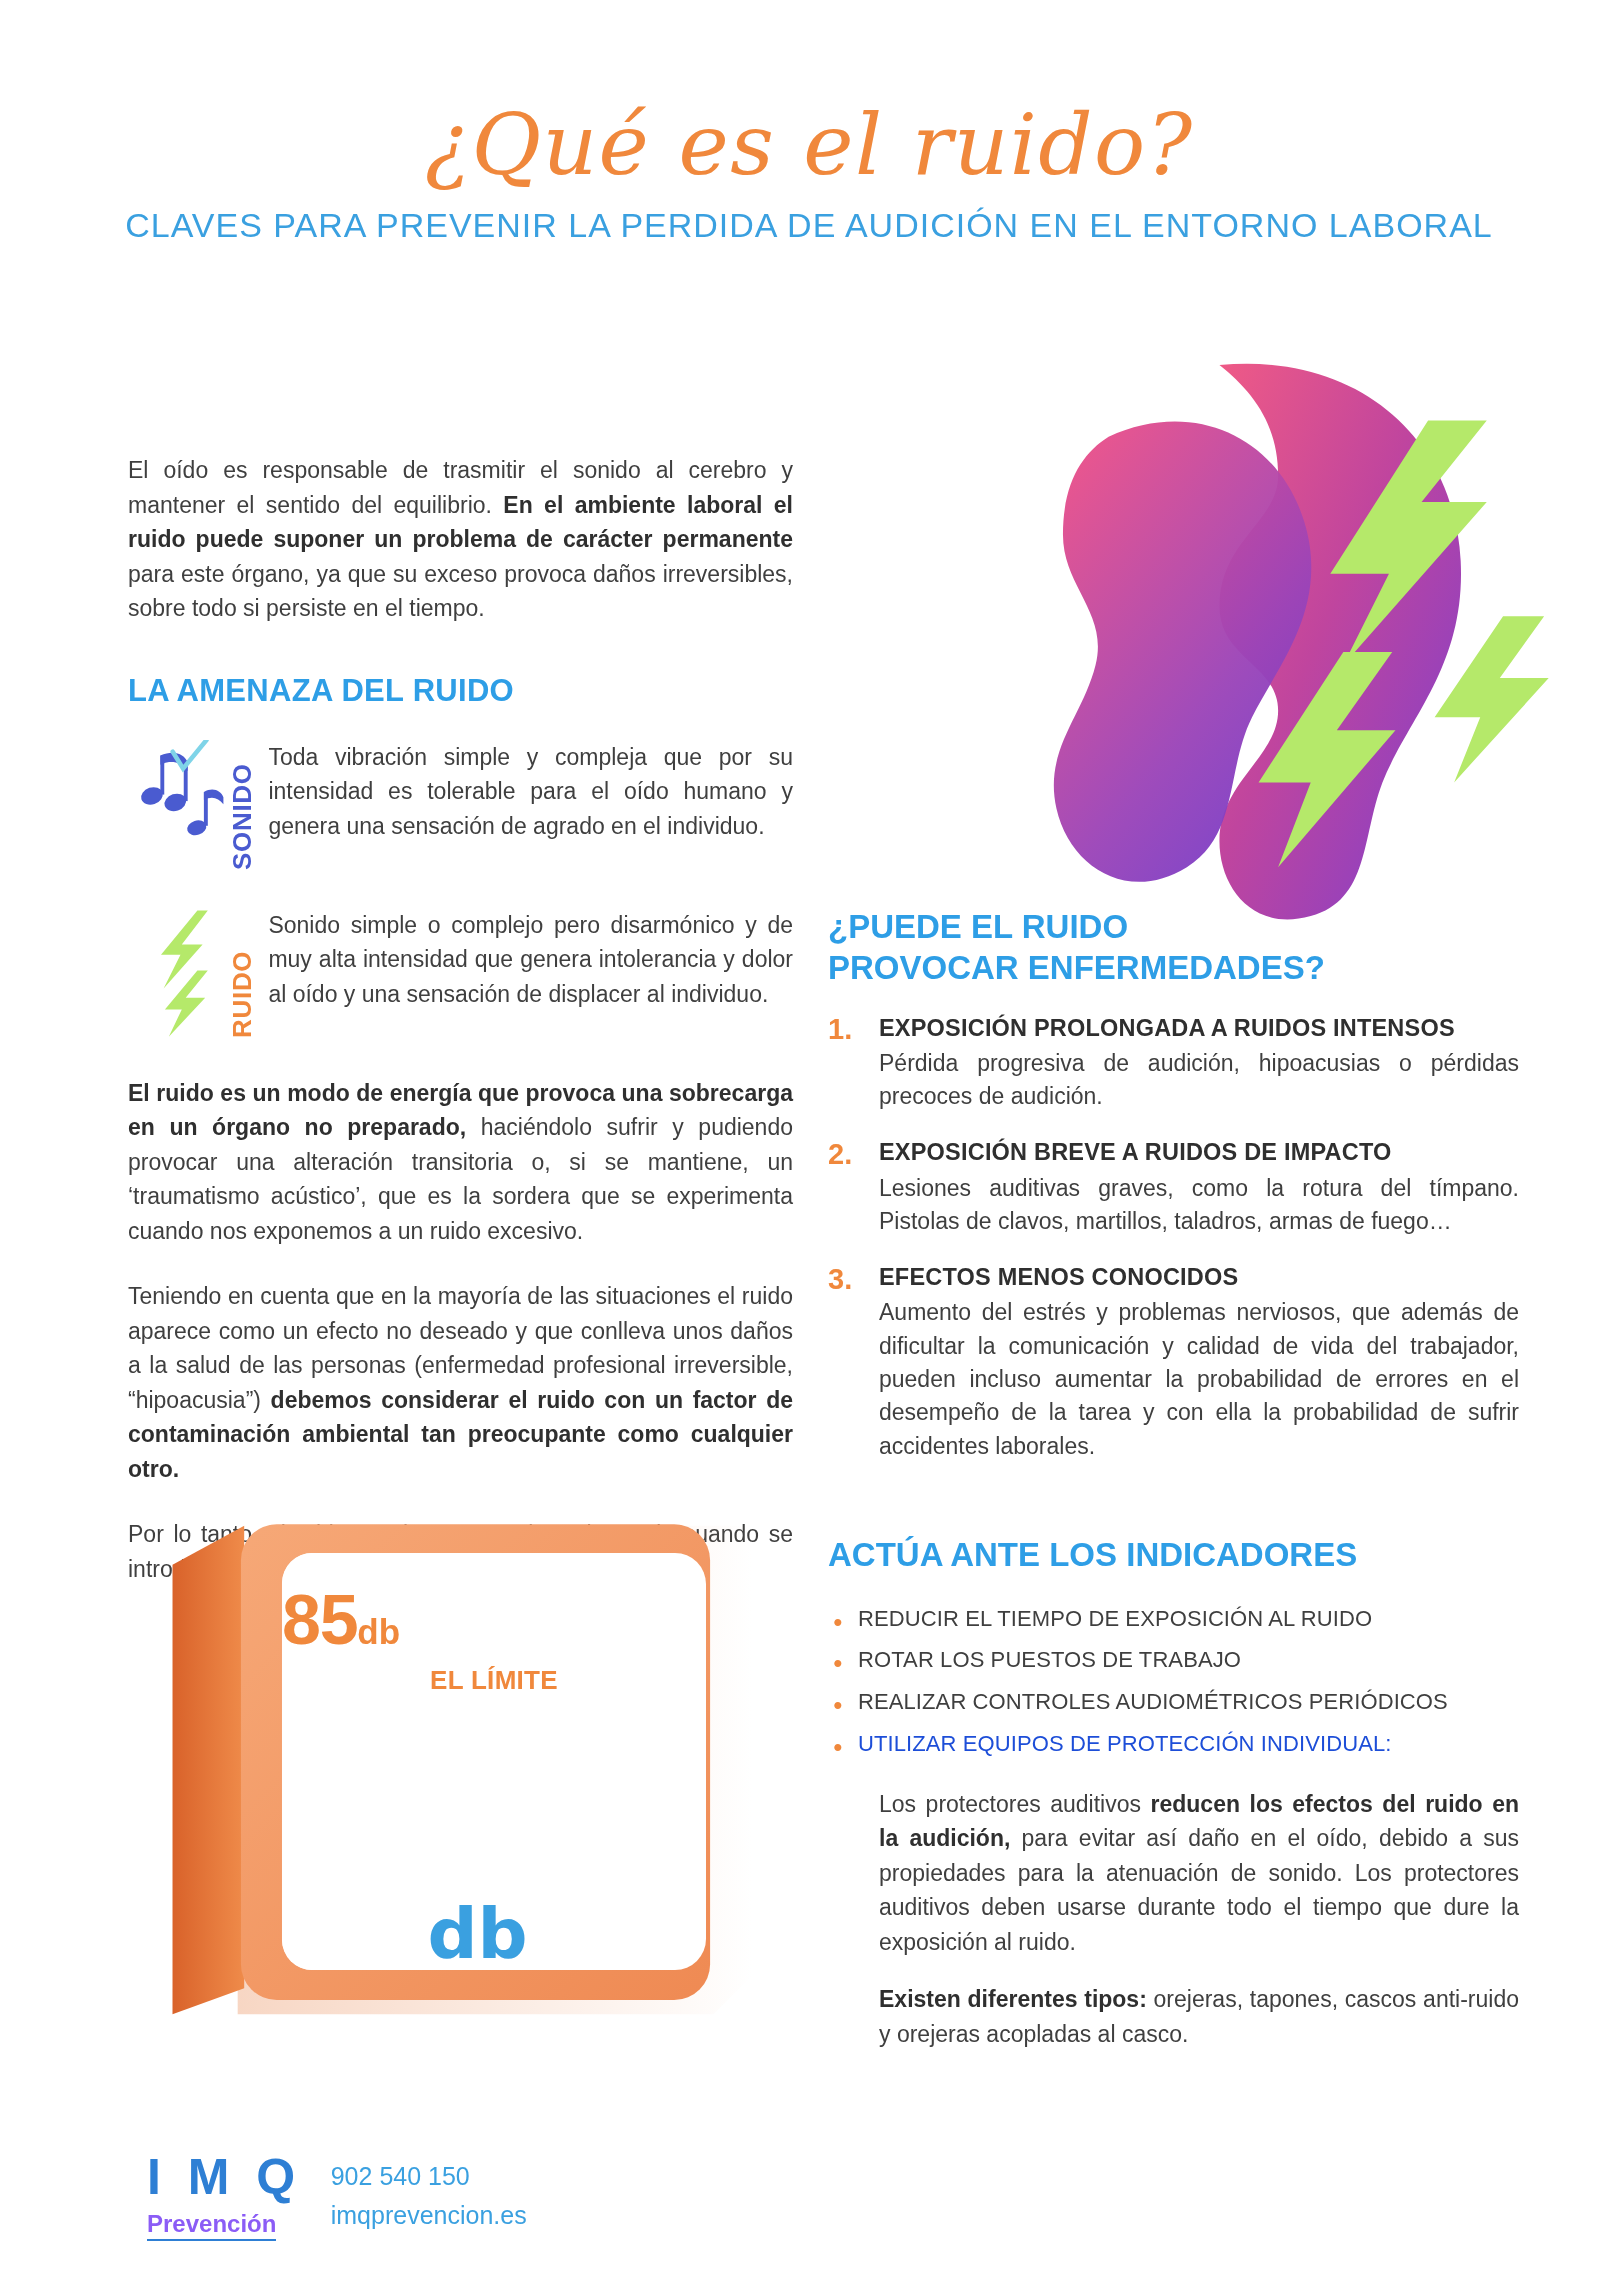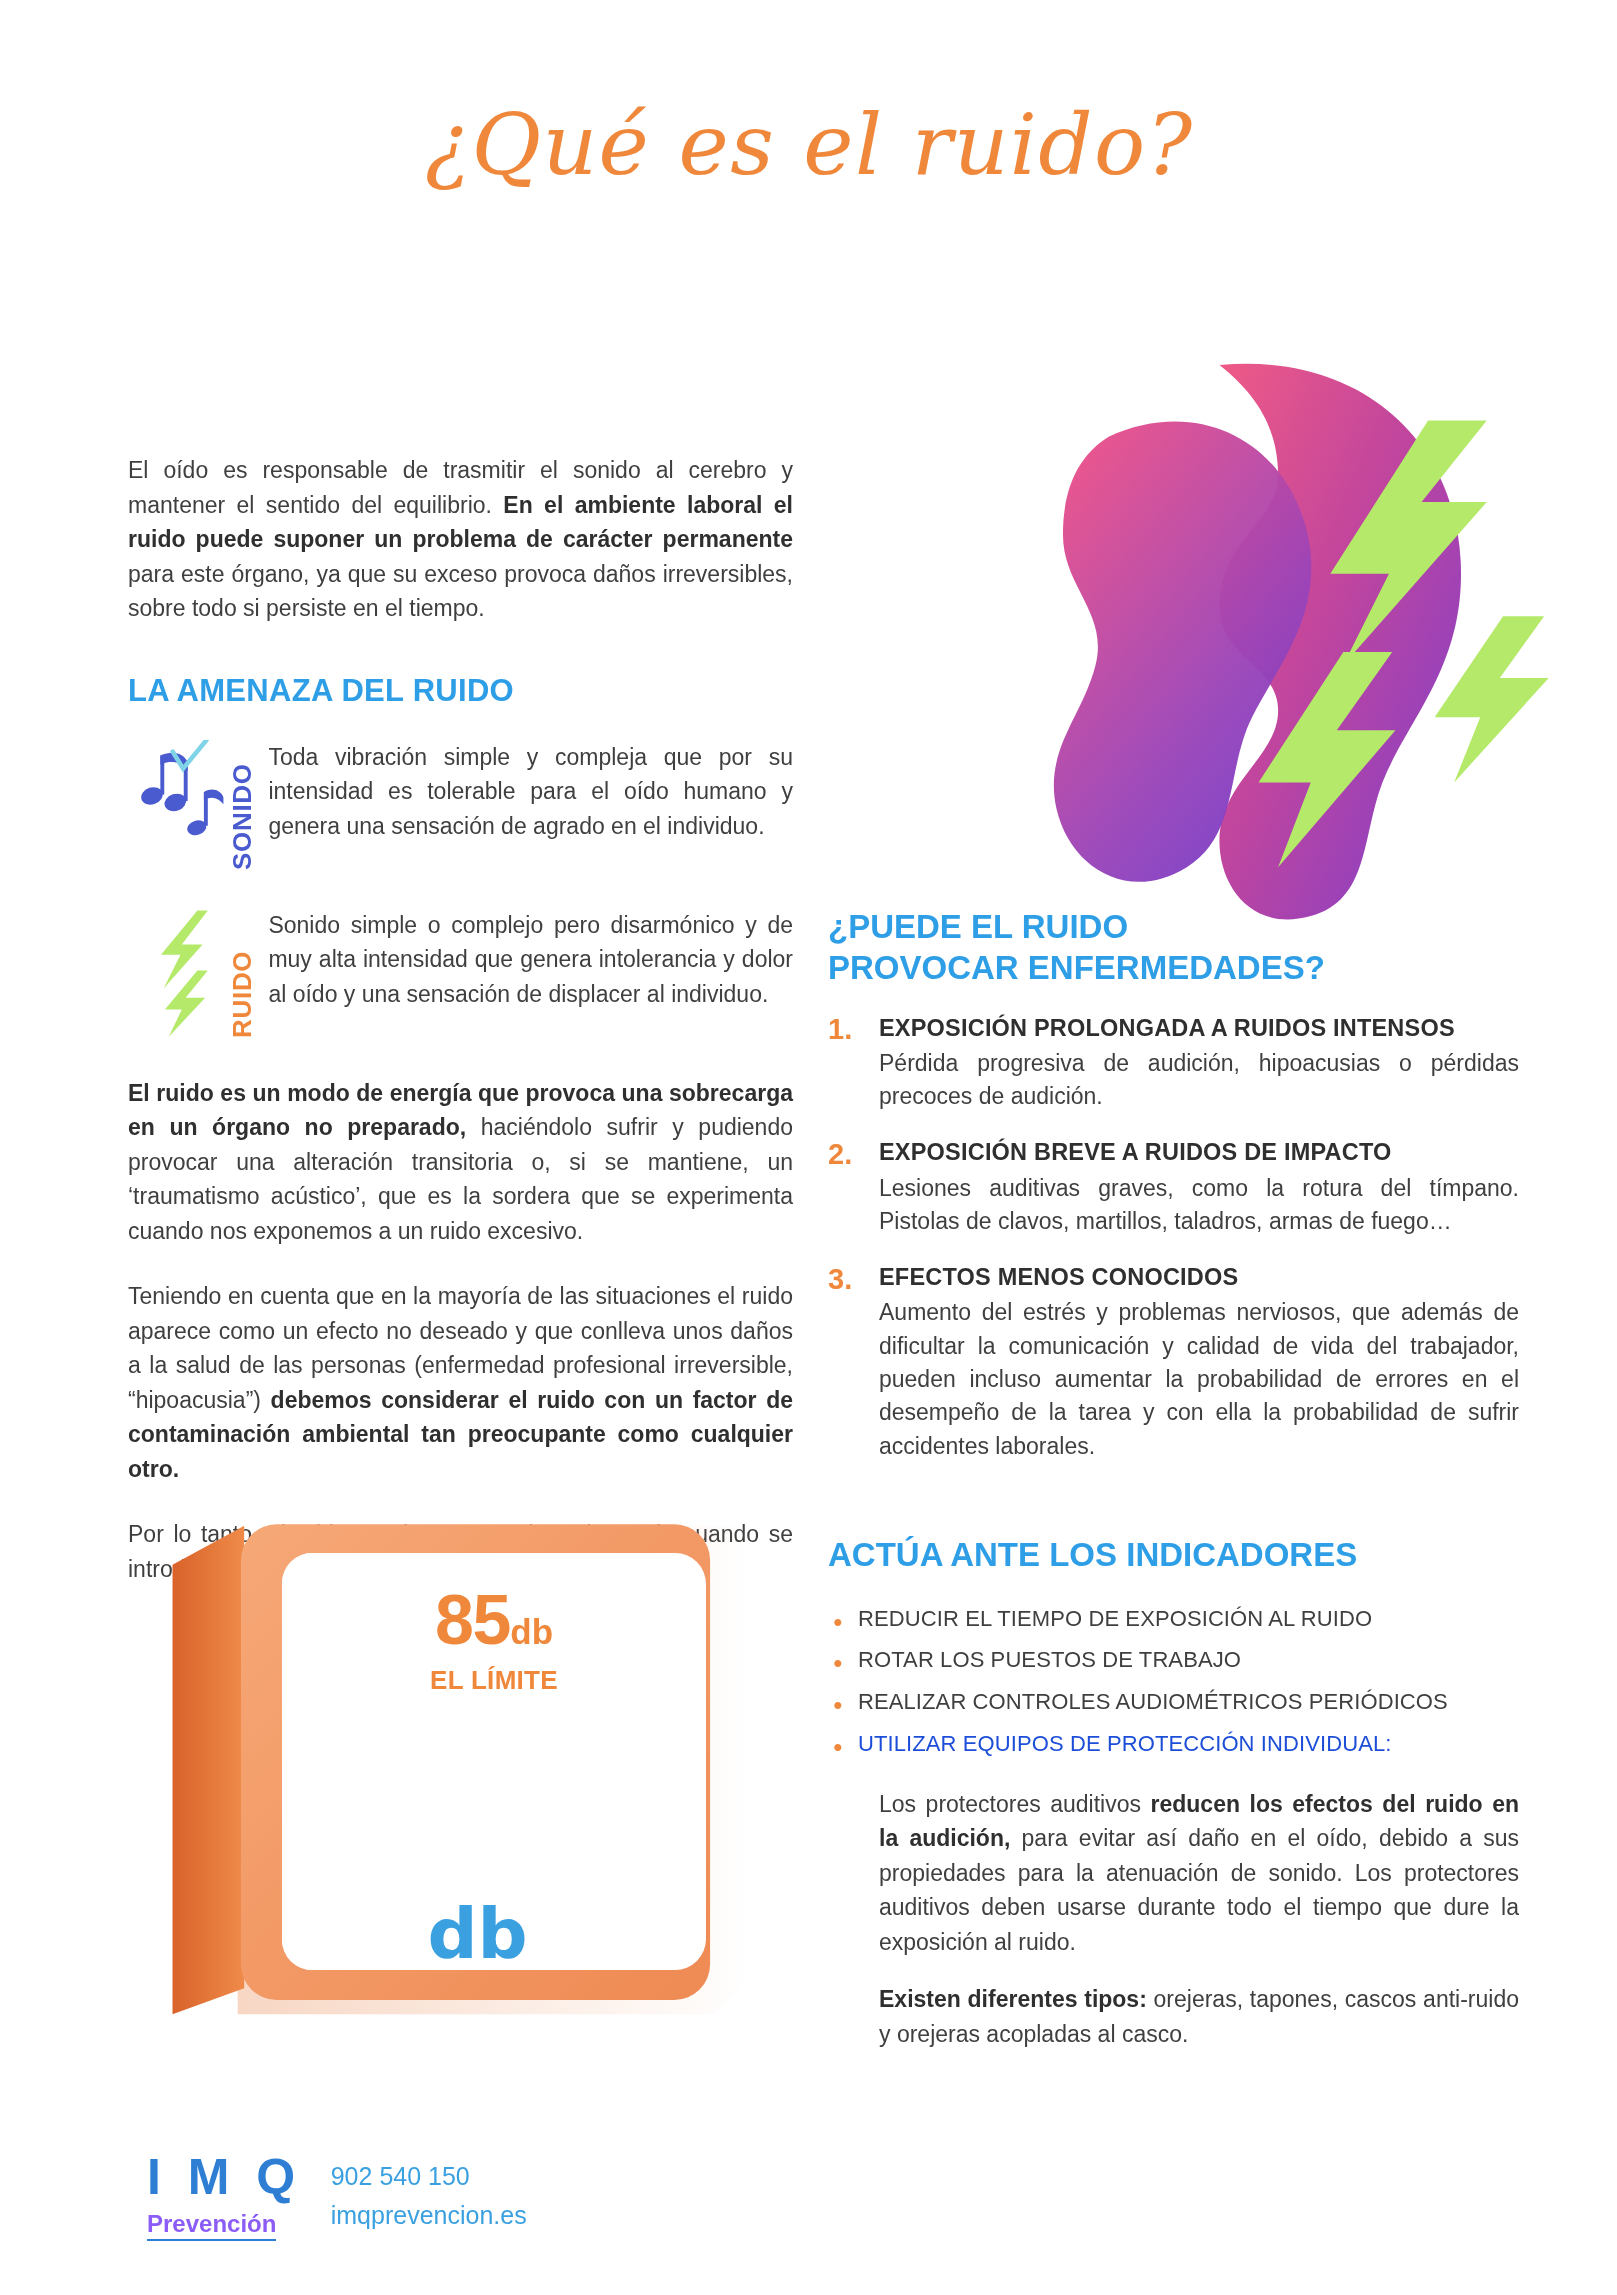--- a/index.html
+++ b/index.html
@@ -170,21 +170,20 @@
     top: 34px;
     width: 424px;
     height: 417px;
     background: #ffffff;
     border-radius: 31px;
   }
   .db-num {
     position: absolute;
     left: 0; right: 0;
     top: 27px;
-    text-align: center;
     color: #f0883c;
   }
   .db-num .big { font-size: 70px; font-weight: bold; letter-spacing: -1.3px; }
   .db-num .sm { font-size: 35px; font-weight: bold; }
   .db-limit {
     position: absolute;
     left: 0; right: 0;
     top: 112px;
     text-align: center;
     color: #f0883c;
@@ -281,20 +280,21 @@
     color: #3aa0e0;
     font-size: 25px;
     line-height: 1.55;
   }
 </style>
 </head>
 <body>
 
 <div class="header">
   <div class="title">¿Qué es el ruido?</div>
+  <div class="subtitle">CLAVES PARA PREVENIR LA PERDIDA DE AUDICIÓN EN EL ENTORNO LABORAL</div>
 </div>
 
 <div class="ear-wrap">
   <svg width="652" height="652" viewBox="0 0 1000 1000" aria-hidden="true">
     <defs>
       <linearGradient id="earGrad" x1="0" y1="0" x2="1" y2="1">
         <stop offset="0%" stop-color="#ef5a86"></stop>
         <stop offset="45%" stop-color="#c0459e"></stop>
         <stop offset="100%" stop-color="#7a3fcf"></stop>
       </linearGradient>

